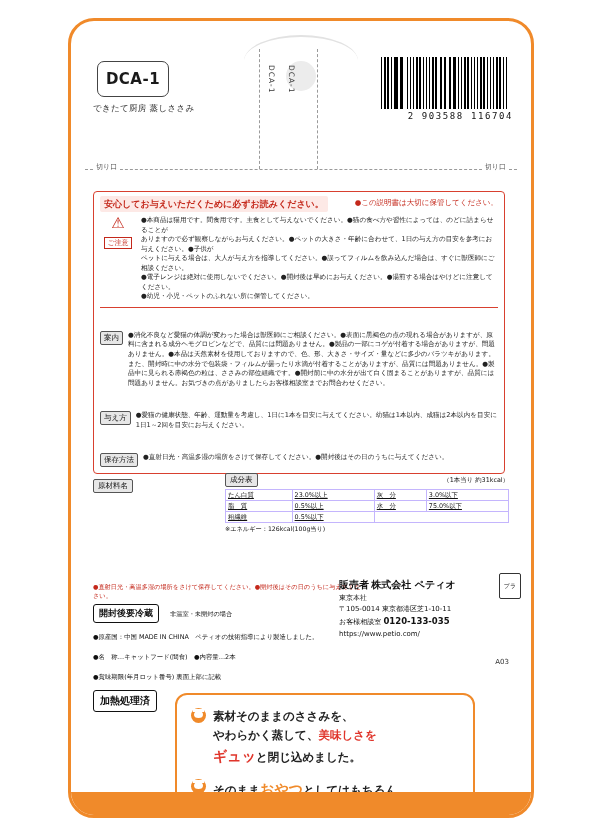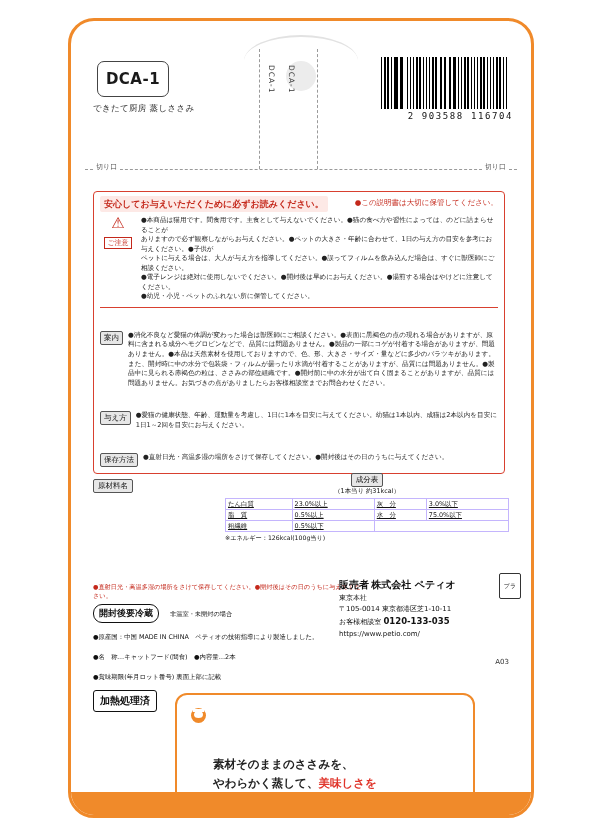--- a/index.html
+++ b/index.html
@@ -149,21 +149,21 @@
   .minitbl td{border:1px solid #c4b5fd;padding:1px 2px;line-height:1.25;text-decoration:underline;}
   .kcal{font-size:6.2px;margin-top:2px;color:#111;}
   .percap{font-size:6.4px;text-align:right;color:#111;}
 
   
   .storage{
     position:absolute;left:22px;top:560px;width:268px;
   }
   .storage .note{font-size:6.2px;color:#c4281b;line-height:1.4;margin-top:2px;}
   .coldtag{
-    display:inline-block;border:1.4px solid #111;border-radius:9px;
+    display:inline-block;border:1.4px solid #111;border-radius:3px;
     font-size:9px;font-weight:bold;padding:2px 5px;margin-top:4px;color:#111;
   }
   .noteplain{font-size:6.2px;color:#111;margin-top:2px;}
   .origin{font-size:6.4px;color:#111;line-height:1.5;margin-top:10px;}
   .heated{
     display:inline-block;border:1.4px solid #111;border-radius:3px;
     font-size:10px;font-weight:bold;padding:3px 6px;margin-top:8px;color:#111;
   }
 
   
@@ -193,21 +193,21 @@
   }
   .paw:before{
     content:"";position:absolute;left:3px;top:3px;width:9px;height:7px;border-radius:50%;background:#fff;
   }
   .paw:after{
     content:"";position:absolute;left:2px;top:1px;width:11px;height:3px;
     background:radial-gradient(circle at 15% 50%,#fff 45%,transparent 46%),
                radial-gradient(circle at 50% 50%,#fff 45%,transparent 46%),
                radial-gradient(circle at 85% 50%,#fff 45%,transparent 46%);
   }
-  .feattxt{font-size:11.5px;line-height:1.65;color:#222;font-weight:bold;margin-top:48px;}
+  .feattxt{font-size:11.5px;line-height:1.65;color:#222;font-weight:bold;}
   .rd{color:#e0352b;}
   .or-big{color:#f08a2a;font-size:14px;}
   .rd-big{color:#e0352b;font-size:14px;}
 </style>
 </head>
 <body>
 
 <div id="pkg">
 
   <div class="nub"></div>
@@ -265,21 +265,21 @@
       <div class="sectxt">●直射日光・高温多湿の場所をさけて保存してください。●開封後はその日のうちに与えてください。</div>
     </div>
   </div>
 
   <div class="lowtables">
     <div class="tblwrap">
       <div class="colB">
         <div class="ltitle">原材料名</div>
       </div>
       <div class="colC">
-        <div style="display:flex;justify-content:space-between;align-items:center;flex-direction:column;">
+        <div style="display:flex;justify-content:space-between;align-items:center;">
           <div class="ltitle">成分表</div>
           <div class="percap">（1本当り 約31kcal）</div>
         </div>
         <table class="minitbl">
           <tbody>
               <tr>
             <td>たん白質</td>
             <td>23.0%以上</td>
             <td>灰　分</td>
             <td>3.0%以下</td>

